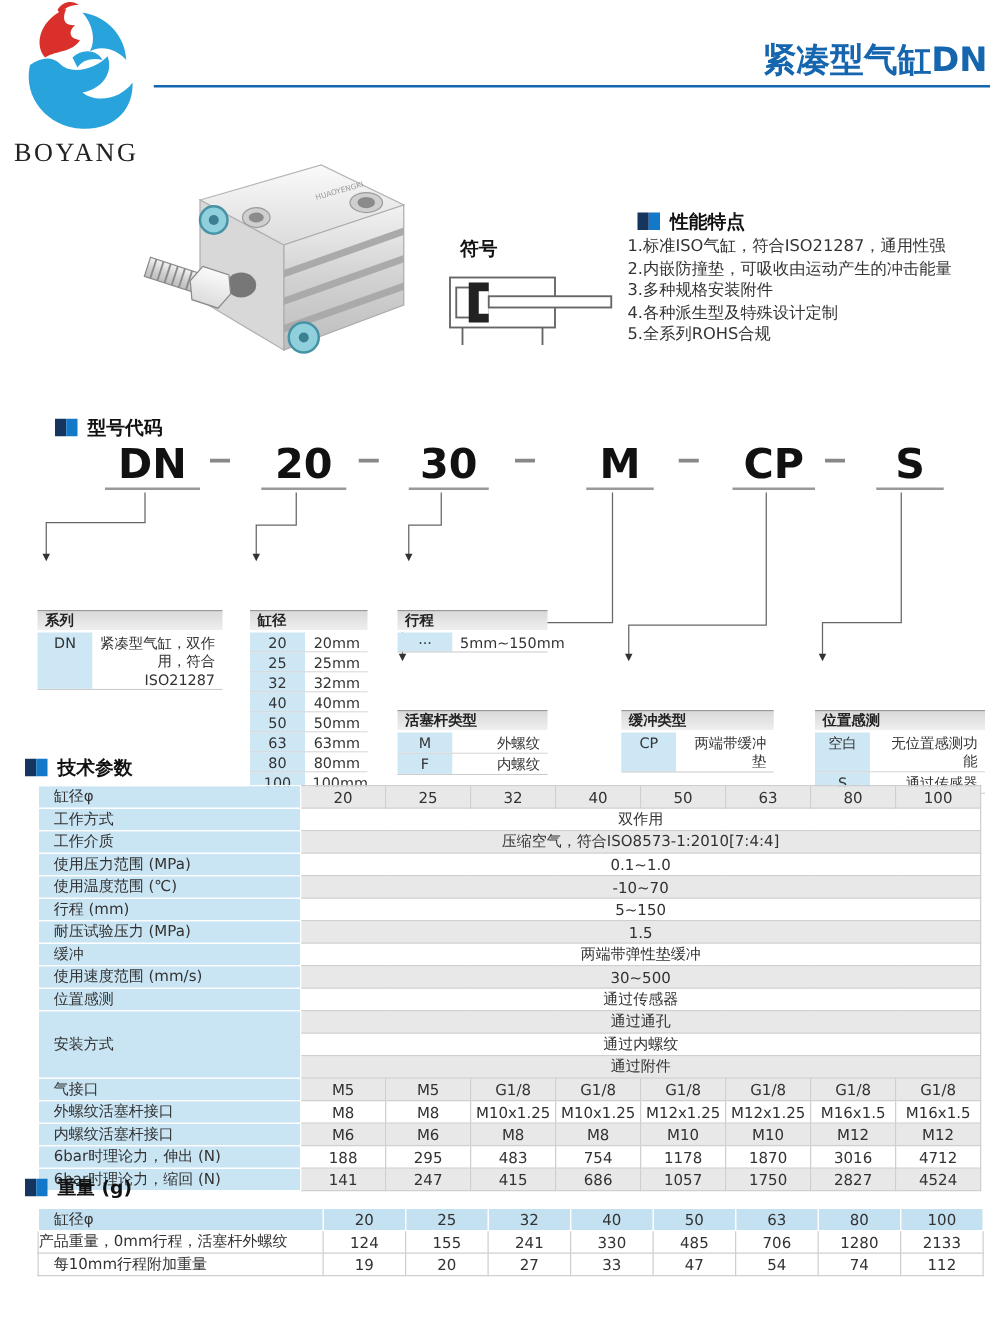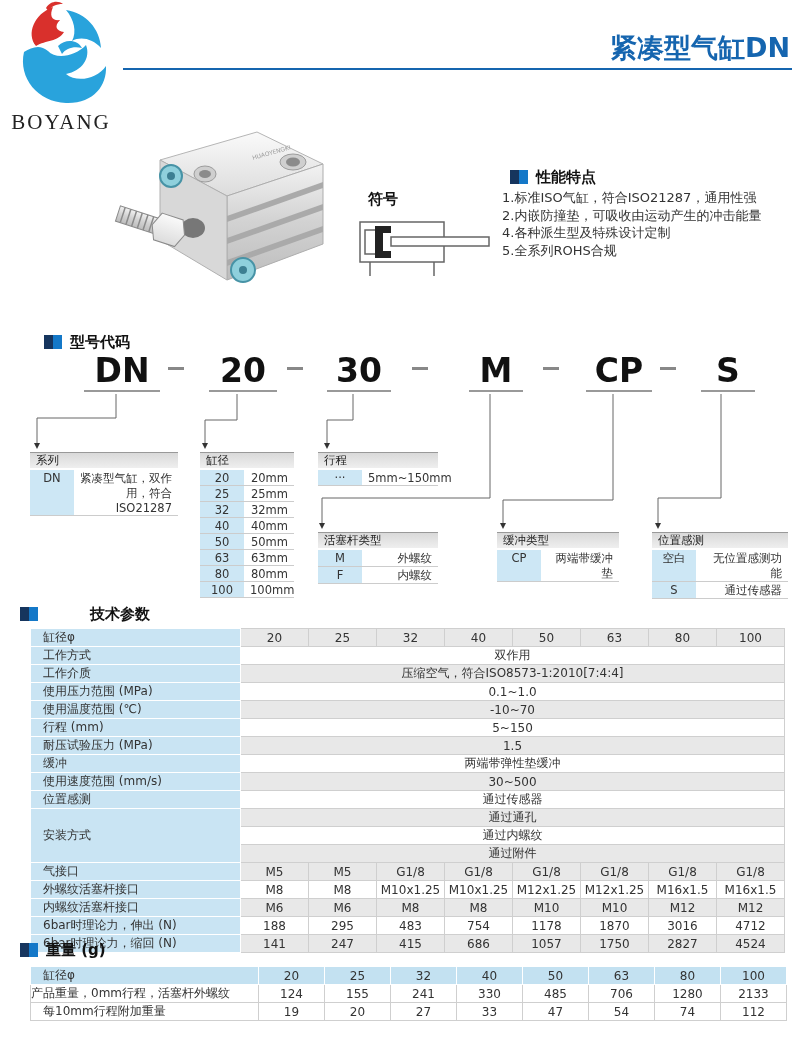--- a/index.html
+++ b/index.html
@@ -26,21 +26,21 @@
   #features-list{position:absolute;left:502px;top:189px;width:295px;font-size:13px;line-height:17.5px;color:#333;}
 
   
   .code{position:absolute;top:352px;font-size:33px;font-weight:bold;color:#111;
     text-align:center;border-bottom:2px solid #999;padding:0 6px;line-height:38px;}
   .dash{position:absolute;top:367px;width:16px;height:3px;background:#888;}
 
   
   .st{position:absolute;font-size:11.5px;}
   .st-h{background:linear-gradient(#d9d9d9,#efefef);border-top:1px solid #999;border-bottom:2px solid #fff;
-    font-weight:normal;color:#222;padding:1px 6px;height:13px;line-height:13px;}
+    font-weight:bold;color:#222;padding:1px 6px;height:13px;line-height:13px;margin-top:36px;}
   .st-r{display:flex;border-bottom:1px solid #ccc;}
   .st-c{width:44px;background:#cde7f5;text-align:center;flex:none;padding:0.5px 0;}
   .st-v{flex:1;background:#fff;padding:0.5px 6px;text-align:right;}
 
   
   #leaders{position:absolute;left:0;top:0;width:800px;height:600px;pointer-events:none;}
 
   
   .bigtbl{position:absolute;border-collapse:collapse;table-layout:fixed;font-size:12px;}
   .bigtbl td{height:15.8px;padding:0;overflow:hidden;white-space:nowrap;}
@@ -128,20 +128,21 @@
   <div class="sec" style="left:510px;top:168px;">
     <span class="mark">
         <i class="m1"></i>
         <i class="m2"></i>
       </span>
     <span class="sec-t">性能特点</span>
   </div>
   <div id="features-list">
     <div>1.标准ISO气缸，符合ISO21287，通用性强</div>
     <div>2.内嵌防撞垫，可吸收由运动产生的冲击能量</div>
+    <div>3.多种规格安装附件</div>
     <div>4.各种派生型及特殊设计定制</div>
     <div>5.全系列ROHS合规</div>
   </div>
 
   <div class="sec" style="left:20px;top:333px;margin-left:24px;">
     <span class="mark">
         <i class="m1"></i>
         <i class="m2"></i>
       </span>
     <span class="sec-t">型号代码</span>
@@ -250,21 +251,21 @@
       <div class="st-r">
         <div class="st-c">空白</div>
         <div class="st-v">无位置感测功能</div>
       </div>
       <div class="st-r">
         <div class="st-c">S</div>
         <div class="st-v">通过传感器</div>
       </div>
     </div>
 
-  <div class="sec" style="left:20px;top:605px;gap:44px;">
+  <div class="sec" style="left:20px;top:605px;">
     <span class="mark">
         <i class="m1"></i>
         <i class="m2"></i>
       </span>
     <span class="sec-t">技术参数</span>
   </div>
   <table class="bigtbl" id="tech-table" style="left:30px;top:628px;width:755px;">
     <colgroup>
         <col style="width:210px">
         <col span="8" style="width:68px">

